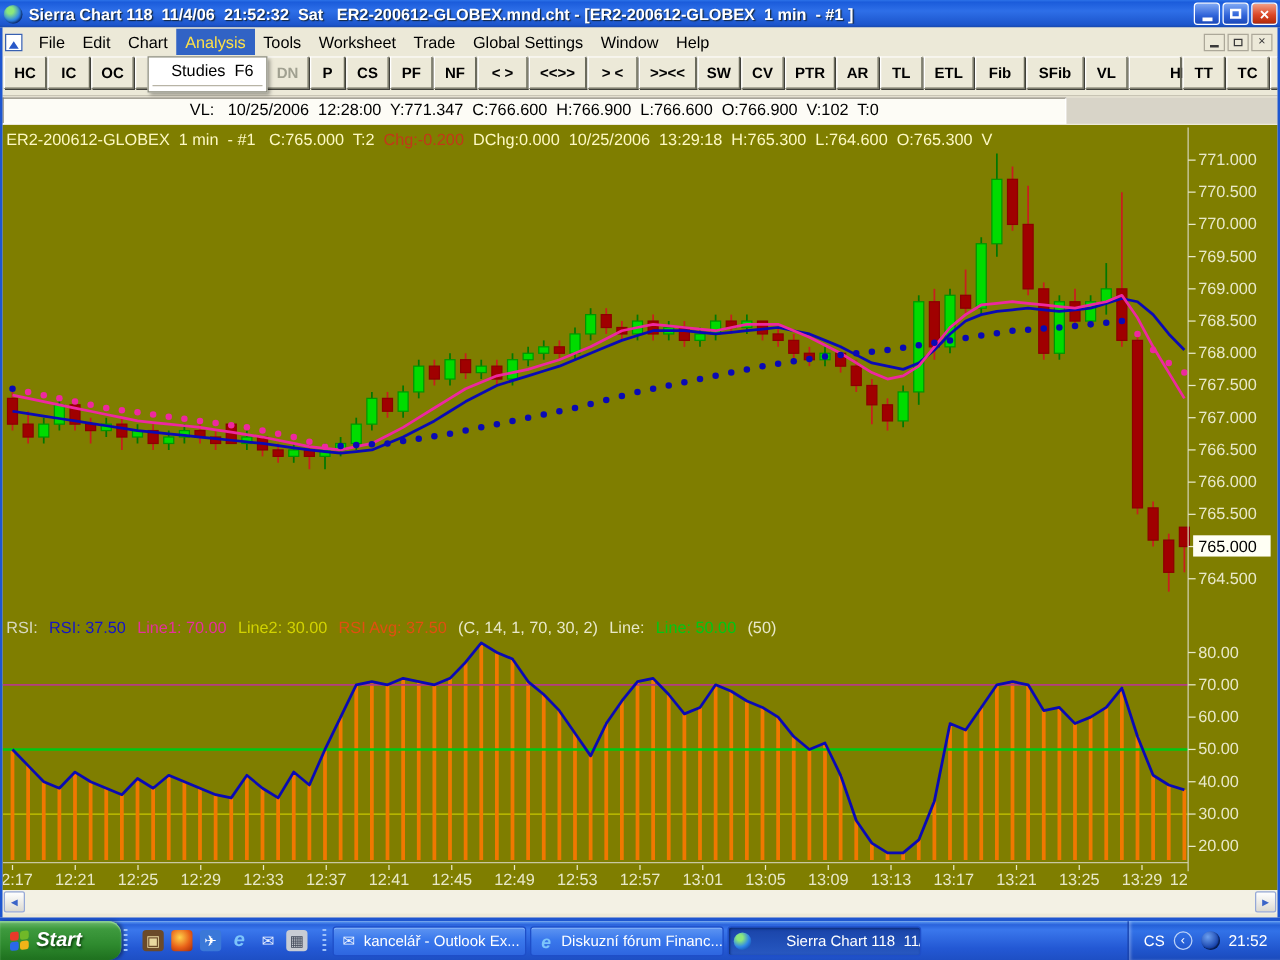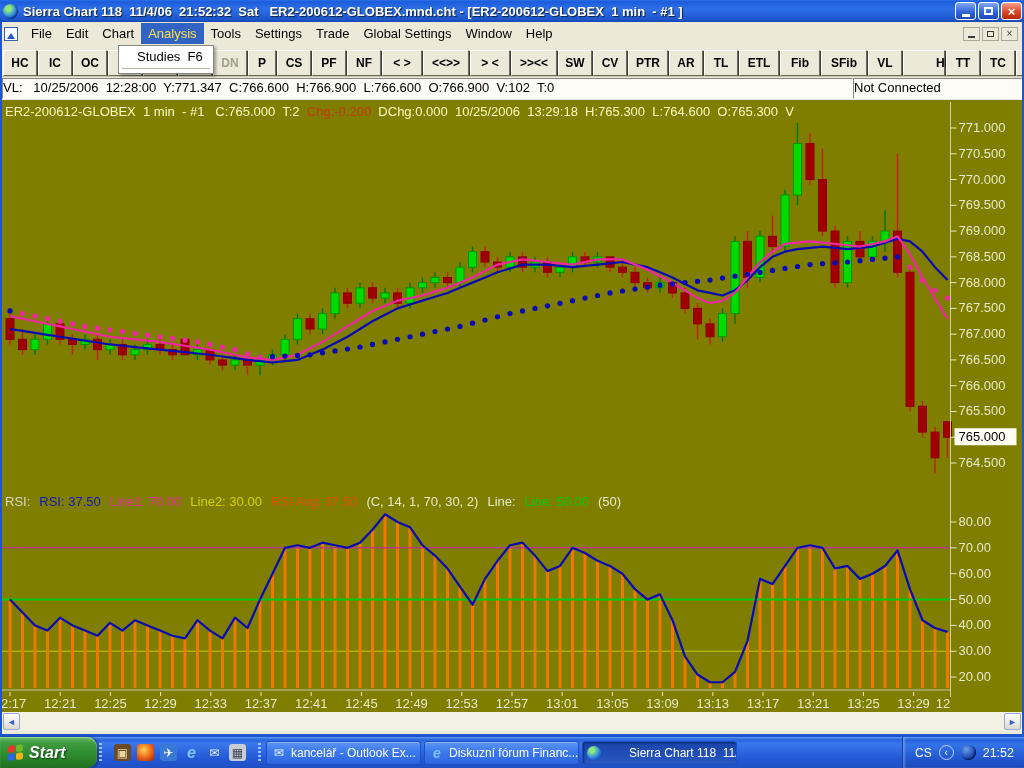--- a/index.html
+++ b/index.html
@@ -38,30 +38,30 @@
   .mc .sq { width:7px; height:6px; border:1px solid #3a3a3a; }
 
   
   #dropdown { position:absolute; left:118px; top:45px; width:96px; height:29px; background:#fff;
     border:1px solid #8A8A7A; box-shadow:2px 2px 3px rgba(0,0,0,.35); z-index:50; font-size:13px; }
   #dropdown .item { padding:3px 4px 2px 18px; white-space:pre; color:#000; }
   #dropdown .sep { border-top:1px solid #B8B4A6; margin:2px 3px 0 3px; }
 
   
   #toolbar { position:absolute; left:2px; top:45px; width:1020px; height:32px; background:#ECE9D8;
-    display:flex; align-items:flex-end; overflow:hidden; border-bottom:1px solid #C8C4B4; }
+    display:flex; align-items:flex-start; overflow:hidden; border-bottom:1px solid #C8C4B4; }
   .tbtn { height:26px; margin-left:1px; flex:0 0 auto; background:#ECE9D8; color:#000;
     font-weight:bold; font-size:12px; display:flex; align-items:center; justify-content:center;
     border:1px solid; border-color:#FFFFFF #6B6B5B #6B6B5B #FFFFFF; box-shadow:1px 1px 0 #40403A; white-space:pre; }
   .tbtn.disabled { color:#A0A090; }
 
   
   #statusbar { position:absolute; left:2px; top:78px; width:1020px; height:21px; background:#D8D4C8; display:flex; }
   .spane { border:1px solid; border-color:#8A867A #FFF #FFF #8A867A; background:#FDFCF6; color:#000;
-    font-size:13px; padding:1px 0; white-space:pre; overflow:hidden; }
+    font-size:13px; padding:1px 0; white-space:pre; overflow:hidden;text-align:center; }
   #status-left { width:851px; }
   #status-right { flex:1; border-left:1px solid #8A867A; }
 
   
   #chart { position:absolute; left:2px; top:100px; width:1020px; height:612px; background:#7F7E00; overflow:hidden; }
   #chart-header { position:absolute; left:3px; top:4px; font-size:13px; white-space:pre; z-index:3; }
   #rsi-legend { position:absolute; left:3px; top:394px; font-size:13px; white-space:pre; z-index:3; }
   #rsi-legend span { margin-right:9px; }
   #chart-svg { position:absolute; left:0; top:0; }
 
@@ -116,21 +116,21 @@
   <div class="frame" style="left:1022px"></div>
 
   <div id="menubar">
     <span id="mdi-icon"></span>
     <span id="menu-items" style="display: flex;">
         <span class="menu-item">File</span>
         <span class="menu-item">Edit</span>
         <span class="menu-item">Chart</span>
         <span class="menu-item active">Analysis</span>
         <span class="menu-item">Tools</span>
-        <span class="menu-item">Settings</span>
+        <span class="menu-item">Worksheet</span>
         <span class="menu-item">Trade</span>
         <span class="menu-item">Global Settings</span>
         <span class="menu-item">Window</span>
         <span class="menu-item">Help</span>
       </span>
     <span id="menu-ctls">
       <span class="mc">
           <span class="bar"></span>
         </span>
       <span class="mc">
@@ -171,21 +171,20 @@
       <div class="tbtn" style="width: 46px;">SFib</div>
       <div class="tbtn" style="width: 34px;">VL</div>
       <div class="tbtn" style="width: 34px; padding-left: 40px;">HL</div>
       <div class="tbtn" style="width: 34px;">TT</div>
       <div class="tbtn" style="width: 34px;">TC</div>
       <div class="tbtn" style="width: 34px;">Ar</div>
     </div>
 
   <div id="statusbar">
     <div id="status-left" class="spane">VL:   10/25/2006  12:28:00  Y:771.347  C:766.600  H:766.900  L:766.600  O:766.900  V:102  T:0</div>
-    <div id="status-right" class="spane">Not Connected</div>
   </div>
 
   <div id="chart">
     <div id="chart-header"><span style="color: #fef9c3;">ER2-200612-GLOBEX  1 min  - #1   C:765.000  T:2  </span><span style="color: rgb(194, 56, 24);">Chg:-0.200</span><span style="color: #fef9c3;">  DChg:0.000  10/25/2006  13:29:18  H:765.300  L:764.600  O:765.300  V</span></div>
     <div id="rsi-legend"><span style="color: rgb(216, 216, 192);">RSI:</span><span style="color: rgb(20, 20, 200);">RSI: 37.50</span><span style="color: rgb(230, 48, 155);">Line1: 70.00</span><span style="color: rgb(210, 210, 0);">Line2: 30.00</span><span style="color: rgb(224, 80, 16);">RSI Avg: 37.50</span><span style="color: rgb(232, 232, 200);">(C, 14, 1, 70, 30, 2)</span><span style="color: rgb(232, 232, 200);">Line:</span><span style="color: rgb(0, 200, 20);">Line: 50.00</span><span style="color: rgb(232, 232, 200);">(50)</span></div>
     <svg id="chart-svg" width="1020" height="612" viewBox="0 0 1020 612">
         <line x1="0" y1="551.25" x2="948.5" y2="551.25" stroke="#C8C800" stroke-width="1"></line>
         <g>
           <line x1="8" x2="8" y1="588" y2="499.55" stroke="#F07800" stroke-width="3"></line>
           <line x1="20.5" x2="20.5" y1="588" y2="512.475" stroke="#F07800" stroke-width="3"></line>

